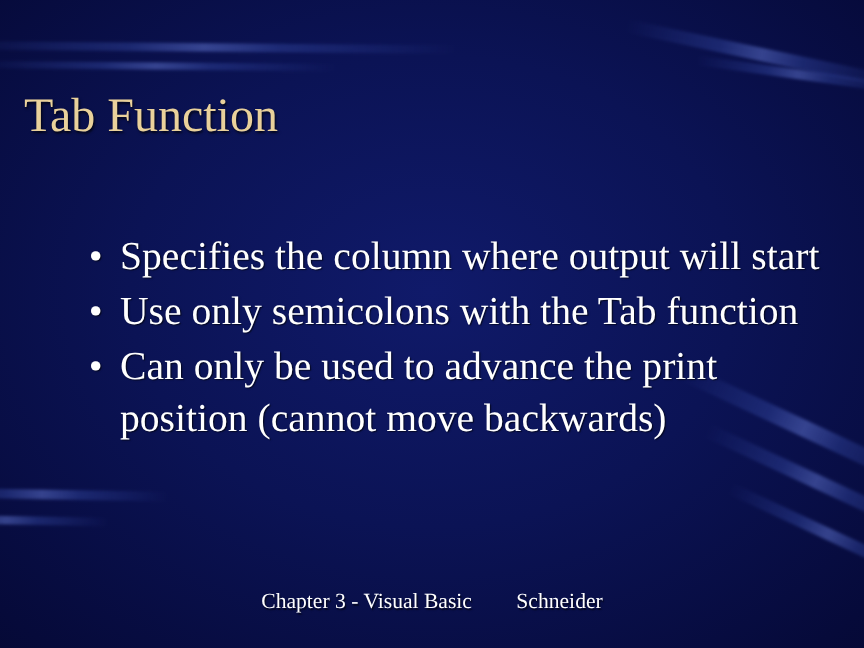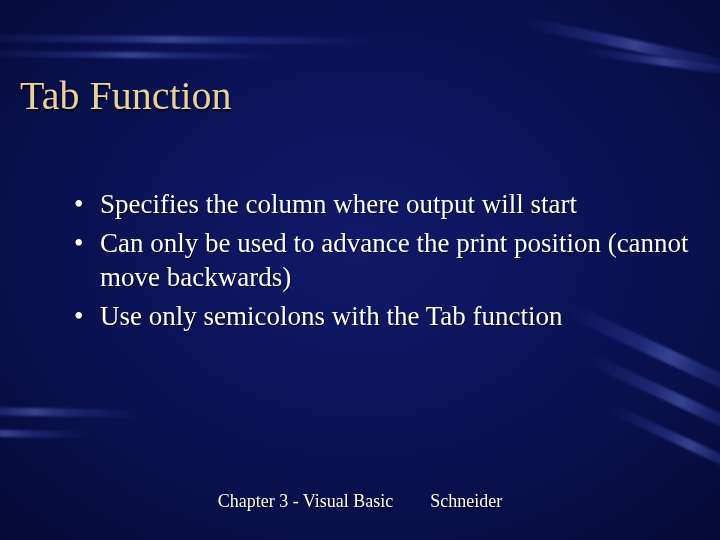--- a/index.html
+++ b/index.html
@@ -28,21 +28,21 @@
     color:#e9d19b;
     font-size:40px;
     text-shadow:1px 2px 2px rgba(0,0,0,0.7);
     padding-left:20px;
   }
   .bullets{
     position:absolute;
     top:160px;
     left:34px;
     right:30px;
-    font-size:27px;
+    font-size:33px;
     line-height:1.28;
     color:#fff;
     text-shadow:1px 1px 1px rgba(0,0,0,0.6);
   }
   .bullets li{
     list-style:none;
     margin:0 0 4px 0;
     padding-left:26px;
     text-indent:-26px;
   }
@@ -73,21 +73,21 @@
 <div class="streak" style="top:350px;right:-60px;width:220px;height:14px;transform:rotate(-155deg)"></div>
 <div class="streak" style="top:395px;right:-60px;width:200px;height:12px;transform:rotate(-155deg)"></div>
 <div class="streak" style="top:440px;right:-60px;width:180px;height:10px;transform:rotate(-155deg)"></div>
 <div class="streak" style="top:408px;left:-70px;width:210px;height:8px;transform:rotate(1deg)"></div>
 <div class="streak" style="top:430px;left:-80px;width:170px;height:7px;transform:rotate(1deg)"></div>
 
 <div class="title">Tab Function</div>
 
 <ul class="bullets">
   <li>Specifies the column where output will start</li>
+  <li>Use only semicolons with the Tab function</li>
   <li>Can only be used to advance the print position (cannot move backwards)</li>
-  <li>Use only semicolons with the Tab function</li>
 </ul>
 
 <div class="footer">
   <span>Chapter 3 - Visual Basic</span>
   <span class="gap"></span>
   <span>Schneider</span>
 </div>
 
 </body></html>

